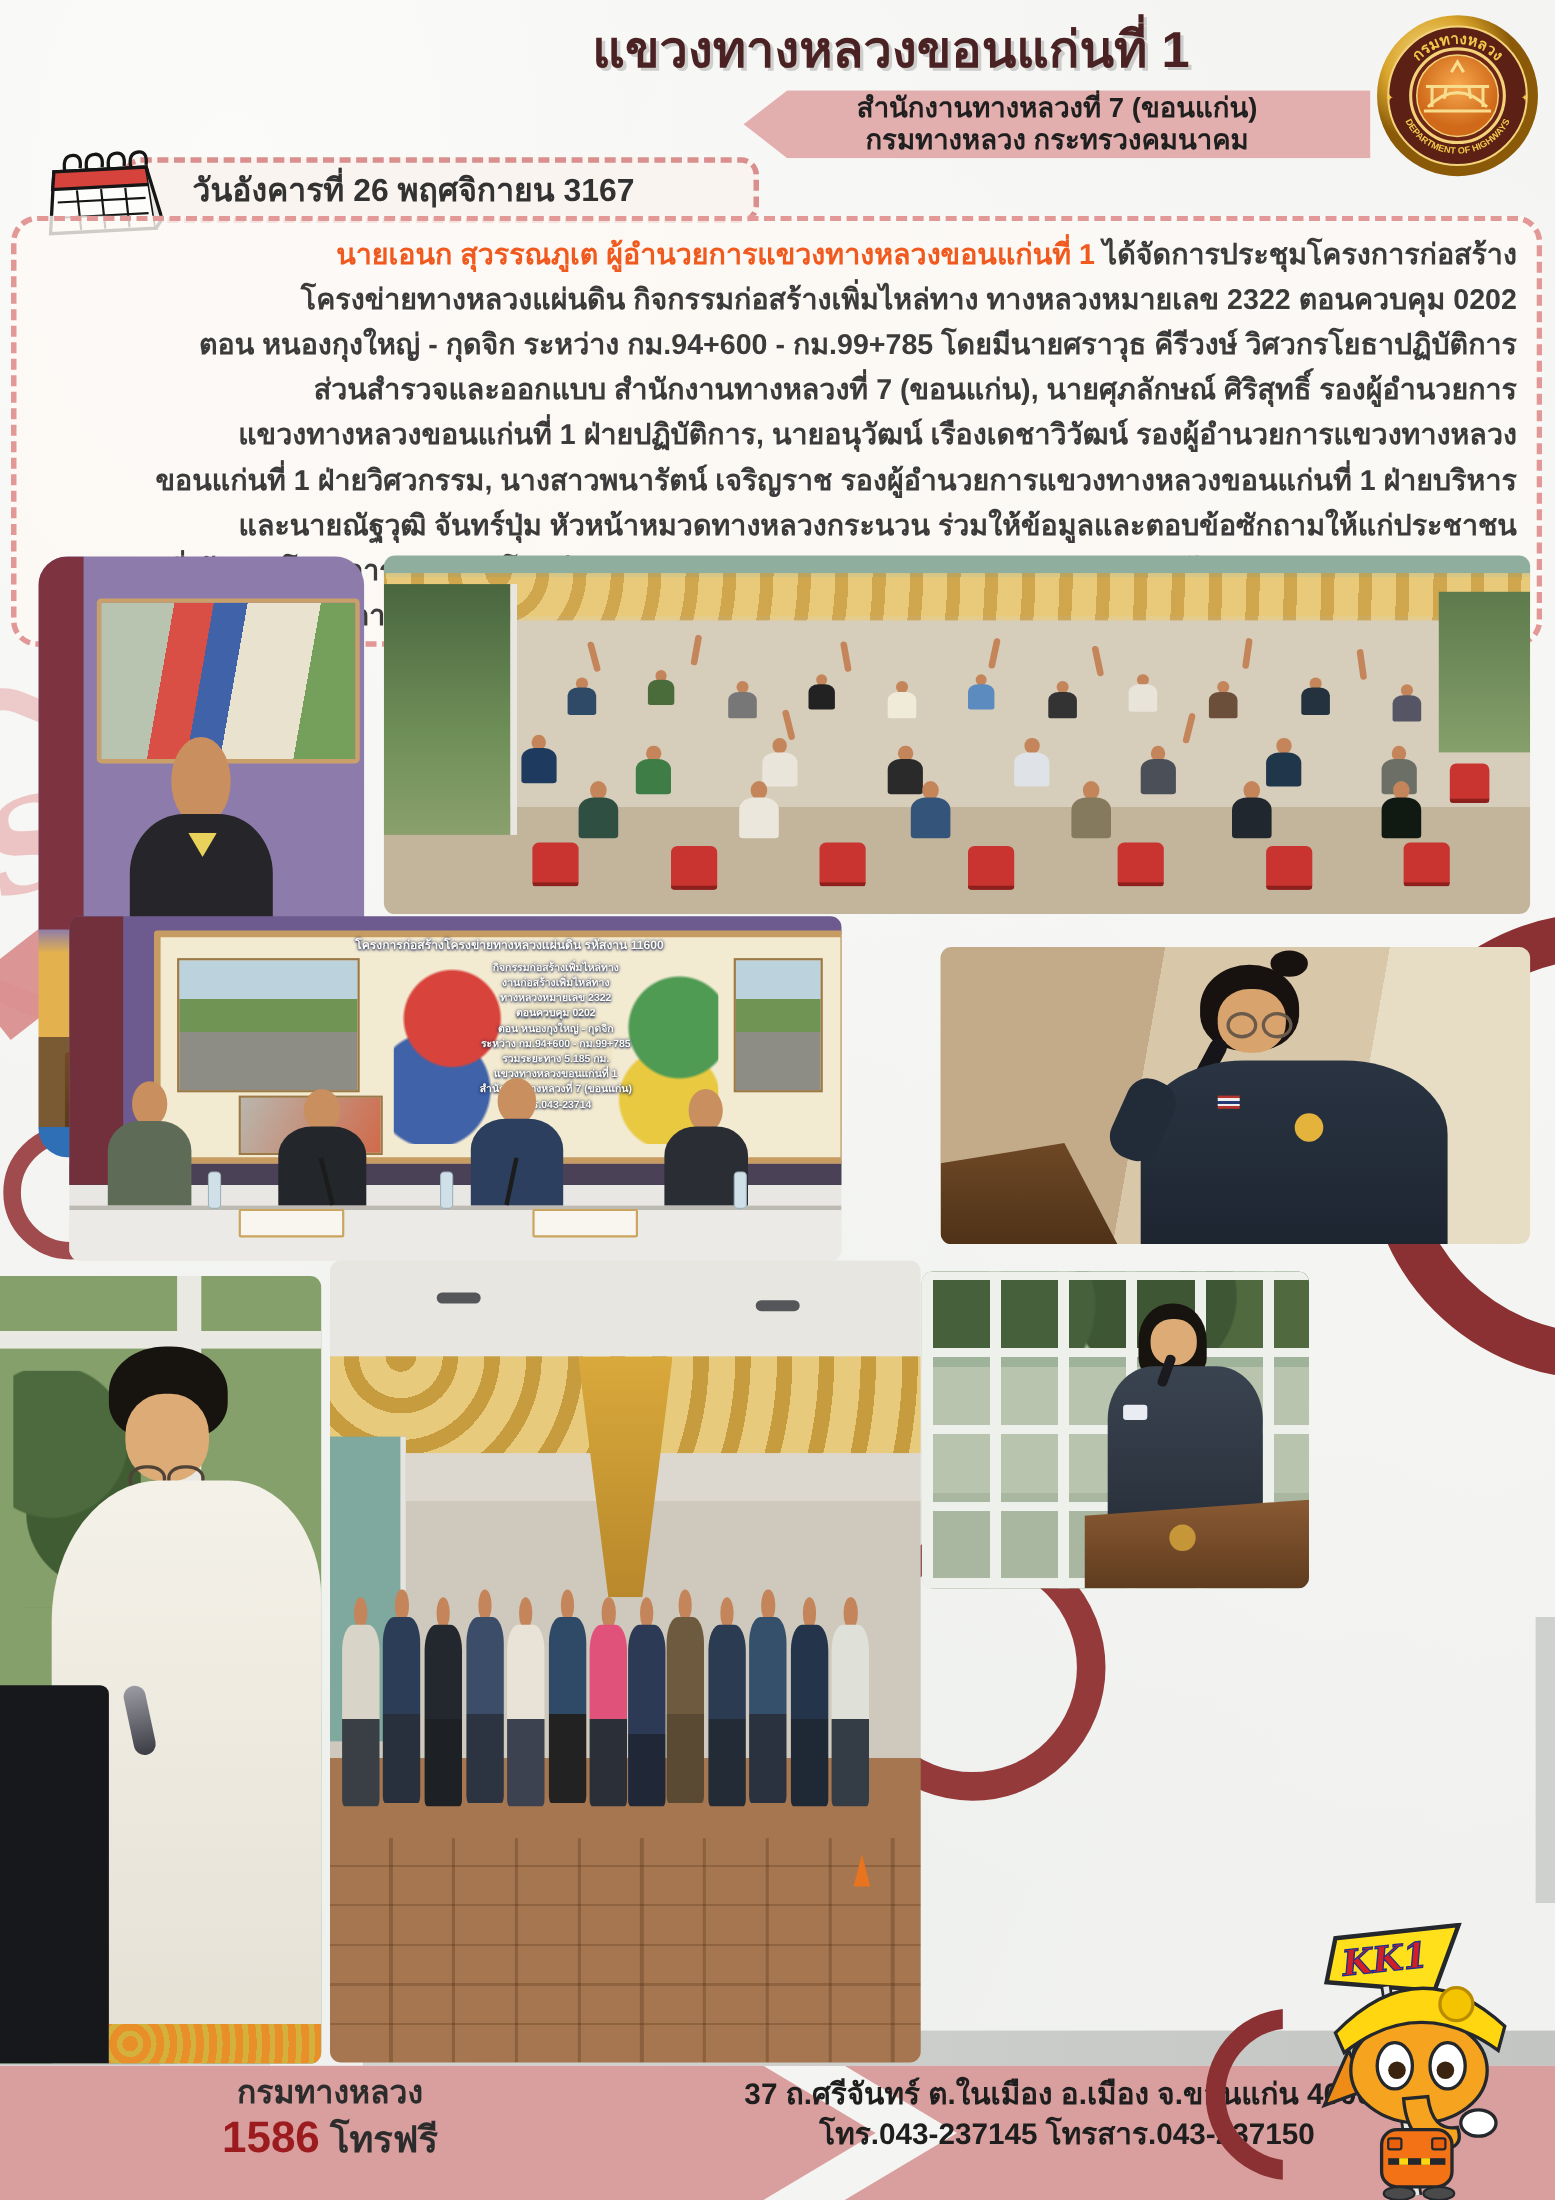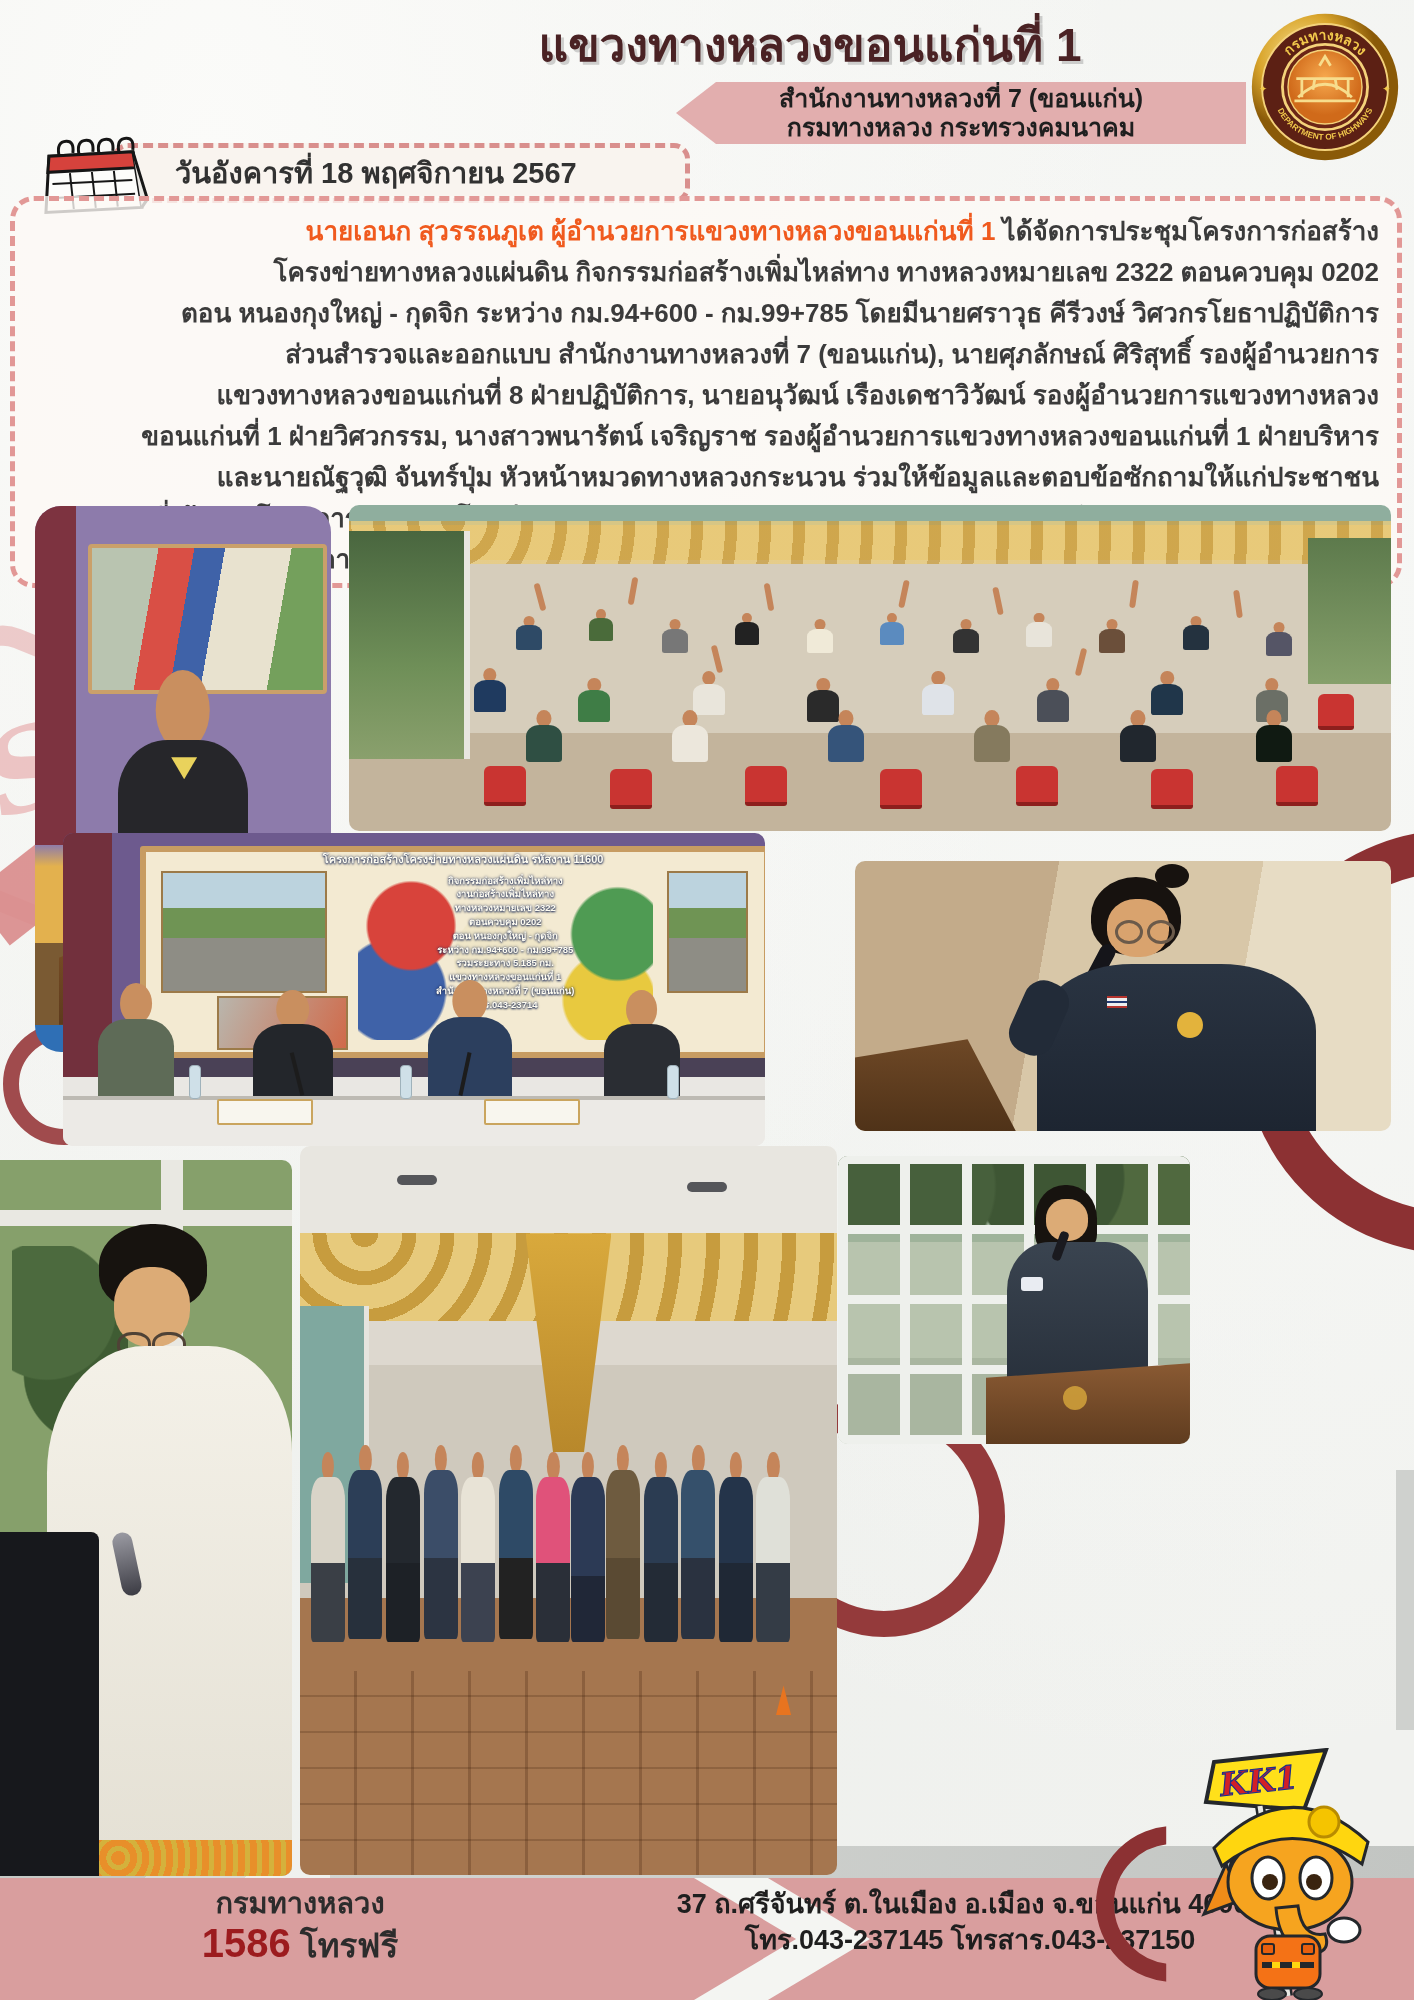--- a/index.html
+++ b/index.html
@@ -111,21 +111,21 @@
     <g stroke="#f7dd8d" stroke-width="3" fill="none">
       <path d="M 52 92 Q 81 64 110 92"></path>
       <path d="M 50 72 L 112 72"></path>
       <path d="M 56 72 L 56 92 M 70 72 L 68 84 M 92 72 L 94 84 M 106 72 L 106 92"></path>
       <path d="M 48 96 L 114 96"></path>
       <path d="M 75 58 L 81 48 L 87 58"></path>
     </g>
   </svg>
 
   <div class="abs date-box">
-    <span>วันอังคารที่ 18 พฤศจิกายน 2567</span>
+    <span>วันอังคารที่ 26 พฤศจิกายน 3167</span>
   </div>
   <svg class="abs calendar-icon" width="112" height="84" viewBox="0 0 112 84">
     <g transform="rotate(-3 56 42)">
       <path d="M14 22 L98 22 L104 78 L8 78 Z" fill="#fdfdfb" stroke="#161616" stroke-width="3"></path>
       <path d="M14 22 L98 22 L100 38 L12 38 Z" fill="#d6423c" stroke="#161616" stroke-width="3"></path>
       <g stroke="#161616" stroke-width="3" fill="none">
         <path d="M24 22 Q22 8 32 8 Q40 8 38 20"></path>
         <path d="M44 22 Q42 8 52 8 Q60 8 58 20"></path>
         <path d="M64 22 Q62 8 72 8 Q80 8 78 20"></path>
         <path d="M84 22 Q82 8 92 8 Q100 8 98 20"></path>
@@ -136,21 +136,21 @@
       </g>
       <path d="M98 22 L110 70 L104 78" fill="#eceae6" stroke="#161616" stroke-width="3"></path>
     </g>
   </svg>
 
   <div class="abs article-box">
     <div class="ln"><span class="hl">นายเอนก สุวรรณภูเต ผู้อำนวยการแขวงทางหลวงขอนแก่นที่ 1</span><span> ได้จัดการประชุมโครงการก่อสร้าง</span></div>
     <div class="ln">โครงข่ายทางหลวงแผ่นดิน กิจกรรมก่อสร้างเพิ่มไหล่ทาง ทางหลวงหมายเลข 2322 ตอนควบคุม 0202</div>
     <div class="ln">ตอน หนองกุงใหญ่ - กุดจิก ระหว่าง กม.94+600 - กม.99+785 โดยมีนายศราวุธ คีรีวงษ์ วิศวกรโยธาปฏิบัติการ</div>
     <div class="ln">ส่วนสำรวจและออกแบบ สำนักงานทางหลวงที่ 7 (ขอนแก่น), นายศุภลักษณ์ ศิริสุทธิ์ รองผู้อำนวยการ</div>
-    <div class="ln">แขวงทางหลวงขอนแก่นที่ 8  ฝ่ายปฏิบัติการ,  นายอนุวัฒน์  เรืองเดชาวิวัฒน์  รองผู้อำนวยการแขวงทางหลวง</div>
+    <div class="ln">แขวงทางหลวงขอนแก่นที่ 1  ฝ่ายปฏิบัติการ,  นายอนุวัฒน์  เรืองเดชาวิวัฒน์  รองผู้อำนวยการแขวงทางหลวง</div>
     <div class="ln">ขอนแก่นที่ 1 ฝ่ายวิศวกรรม, นางสาวพนารัตน์ เจริญราช รองผู้อำนวยการแขวงทางหลวงขอนแก่นที่ 1 ฝ่ายบริหาร</div>
     <div class="ln">และนายณัฐวุฒิ จันทร์ปุ่ม หัวหน้าหมวดทางหลวงกระนวน ร่วมให้ข้อมูลและตอบข้อซักถามให้แก่ประชาชน</div>
     <div class="ln">ที่เข้าร่วมโครงการดังกล่าว โดยมีนายภาวิช บุญภัทดอนชุยแป ปลัดอำเภอกระนวน (เจ้าพนักงานปกครองชำนาญ</div>
     <div class="ln">การพิเศษ) เป็นประธานเปิดการประชุมโครงการฯ ณ โรงเรียนบ้านทุ่งใหญ่ อ.กระนวน จ.ขอนแก่น</div>
   </div>
 
   <div class="ph" style="left:35px;top:506px;width:296px;height:546px;border-radius:26px;
               background:linear-gradient(to bottom,#8d7bab 0 62%,#8d7bab 62%,#e3b14e 66% 80%,#7a5a33 80% 95%,#2f6fb5 95%);">
     <div class="blob" style="left:0;top:0;width:14%;height:62%;background:#7d3340;"></div>
     <div class="blob" style="left:18%;top:7%;width:78%;height:26%;background:linear-gradient(100deg,#b9c4b0 0 26%,#d94f45 26% 40%,#3f62a8 40% 52%,#e8e2cf 52% 78%,#74a05c 78%);border:4px solid #caa06a;border-radius:4px;"></div>

